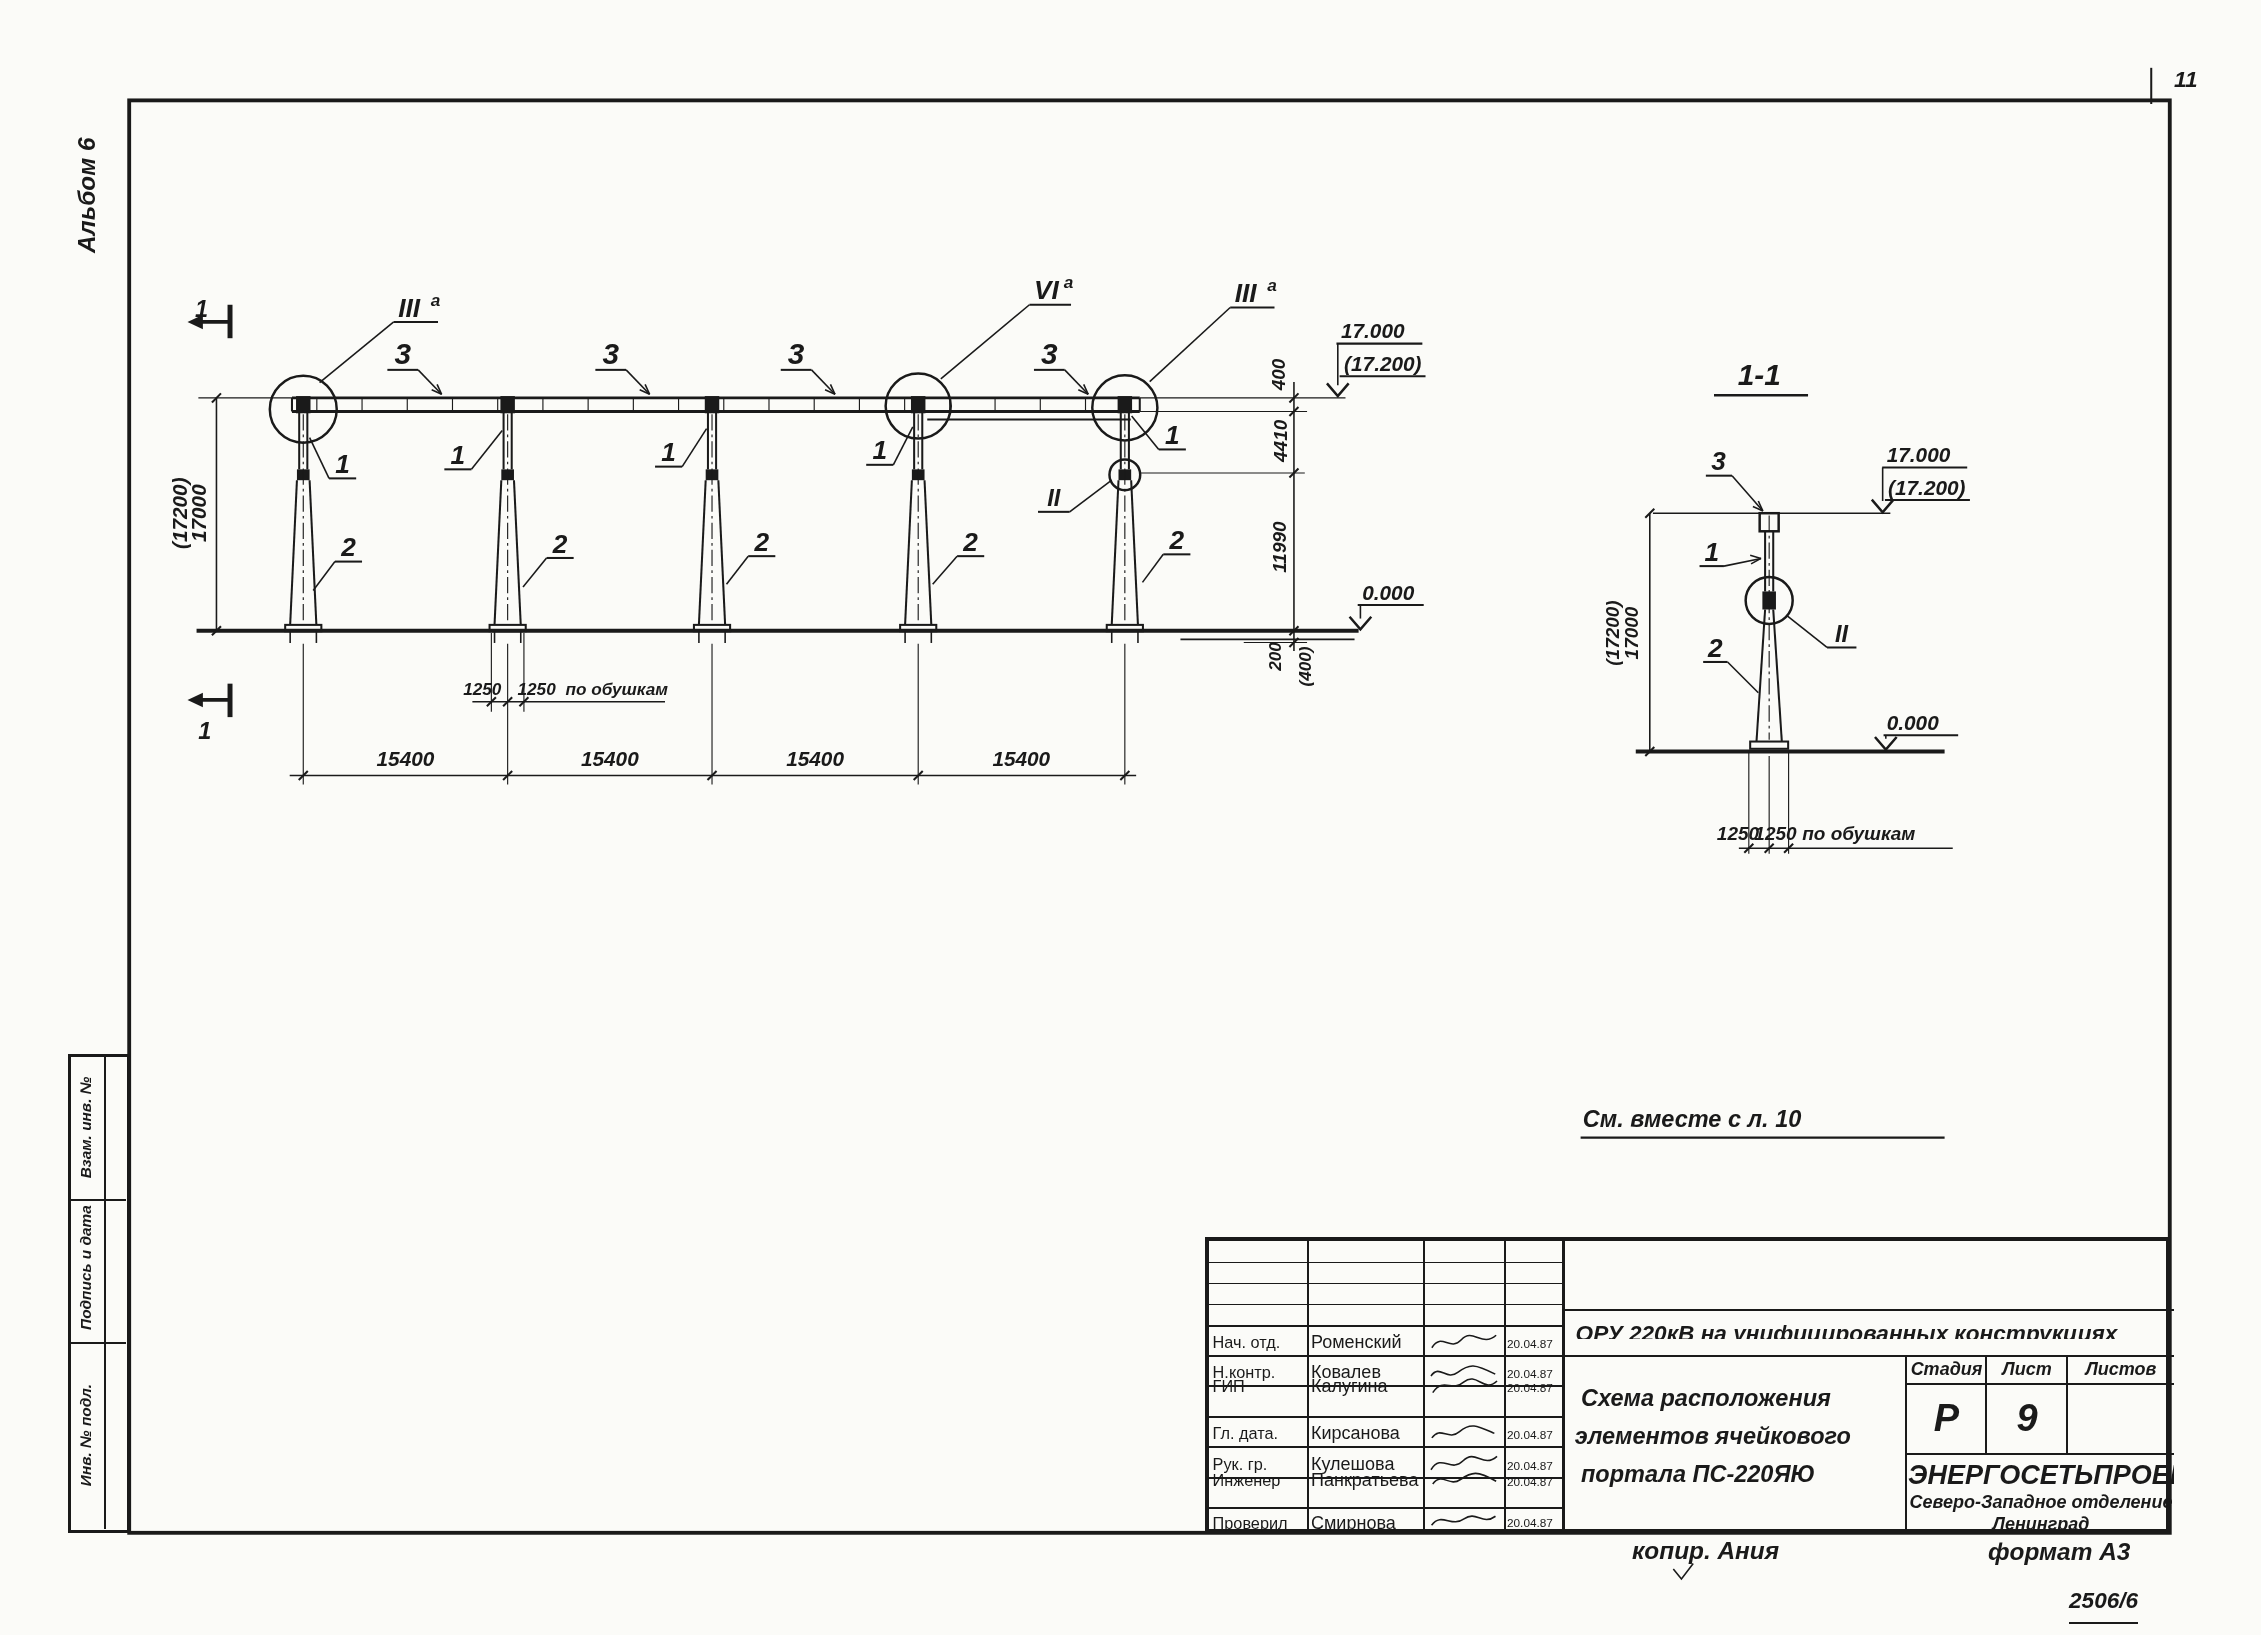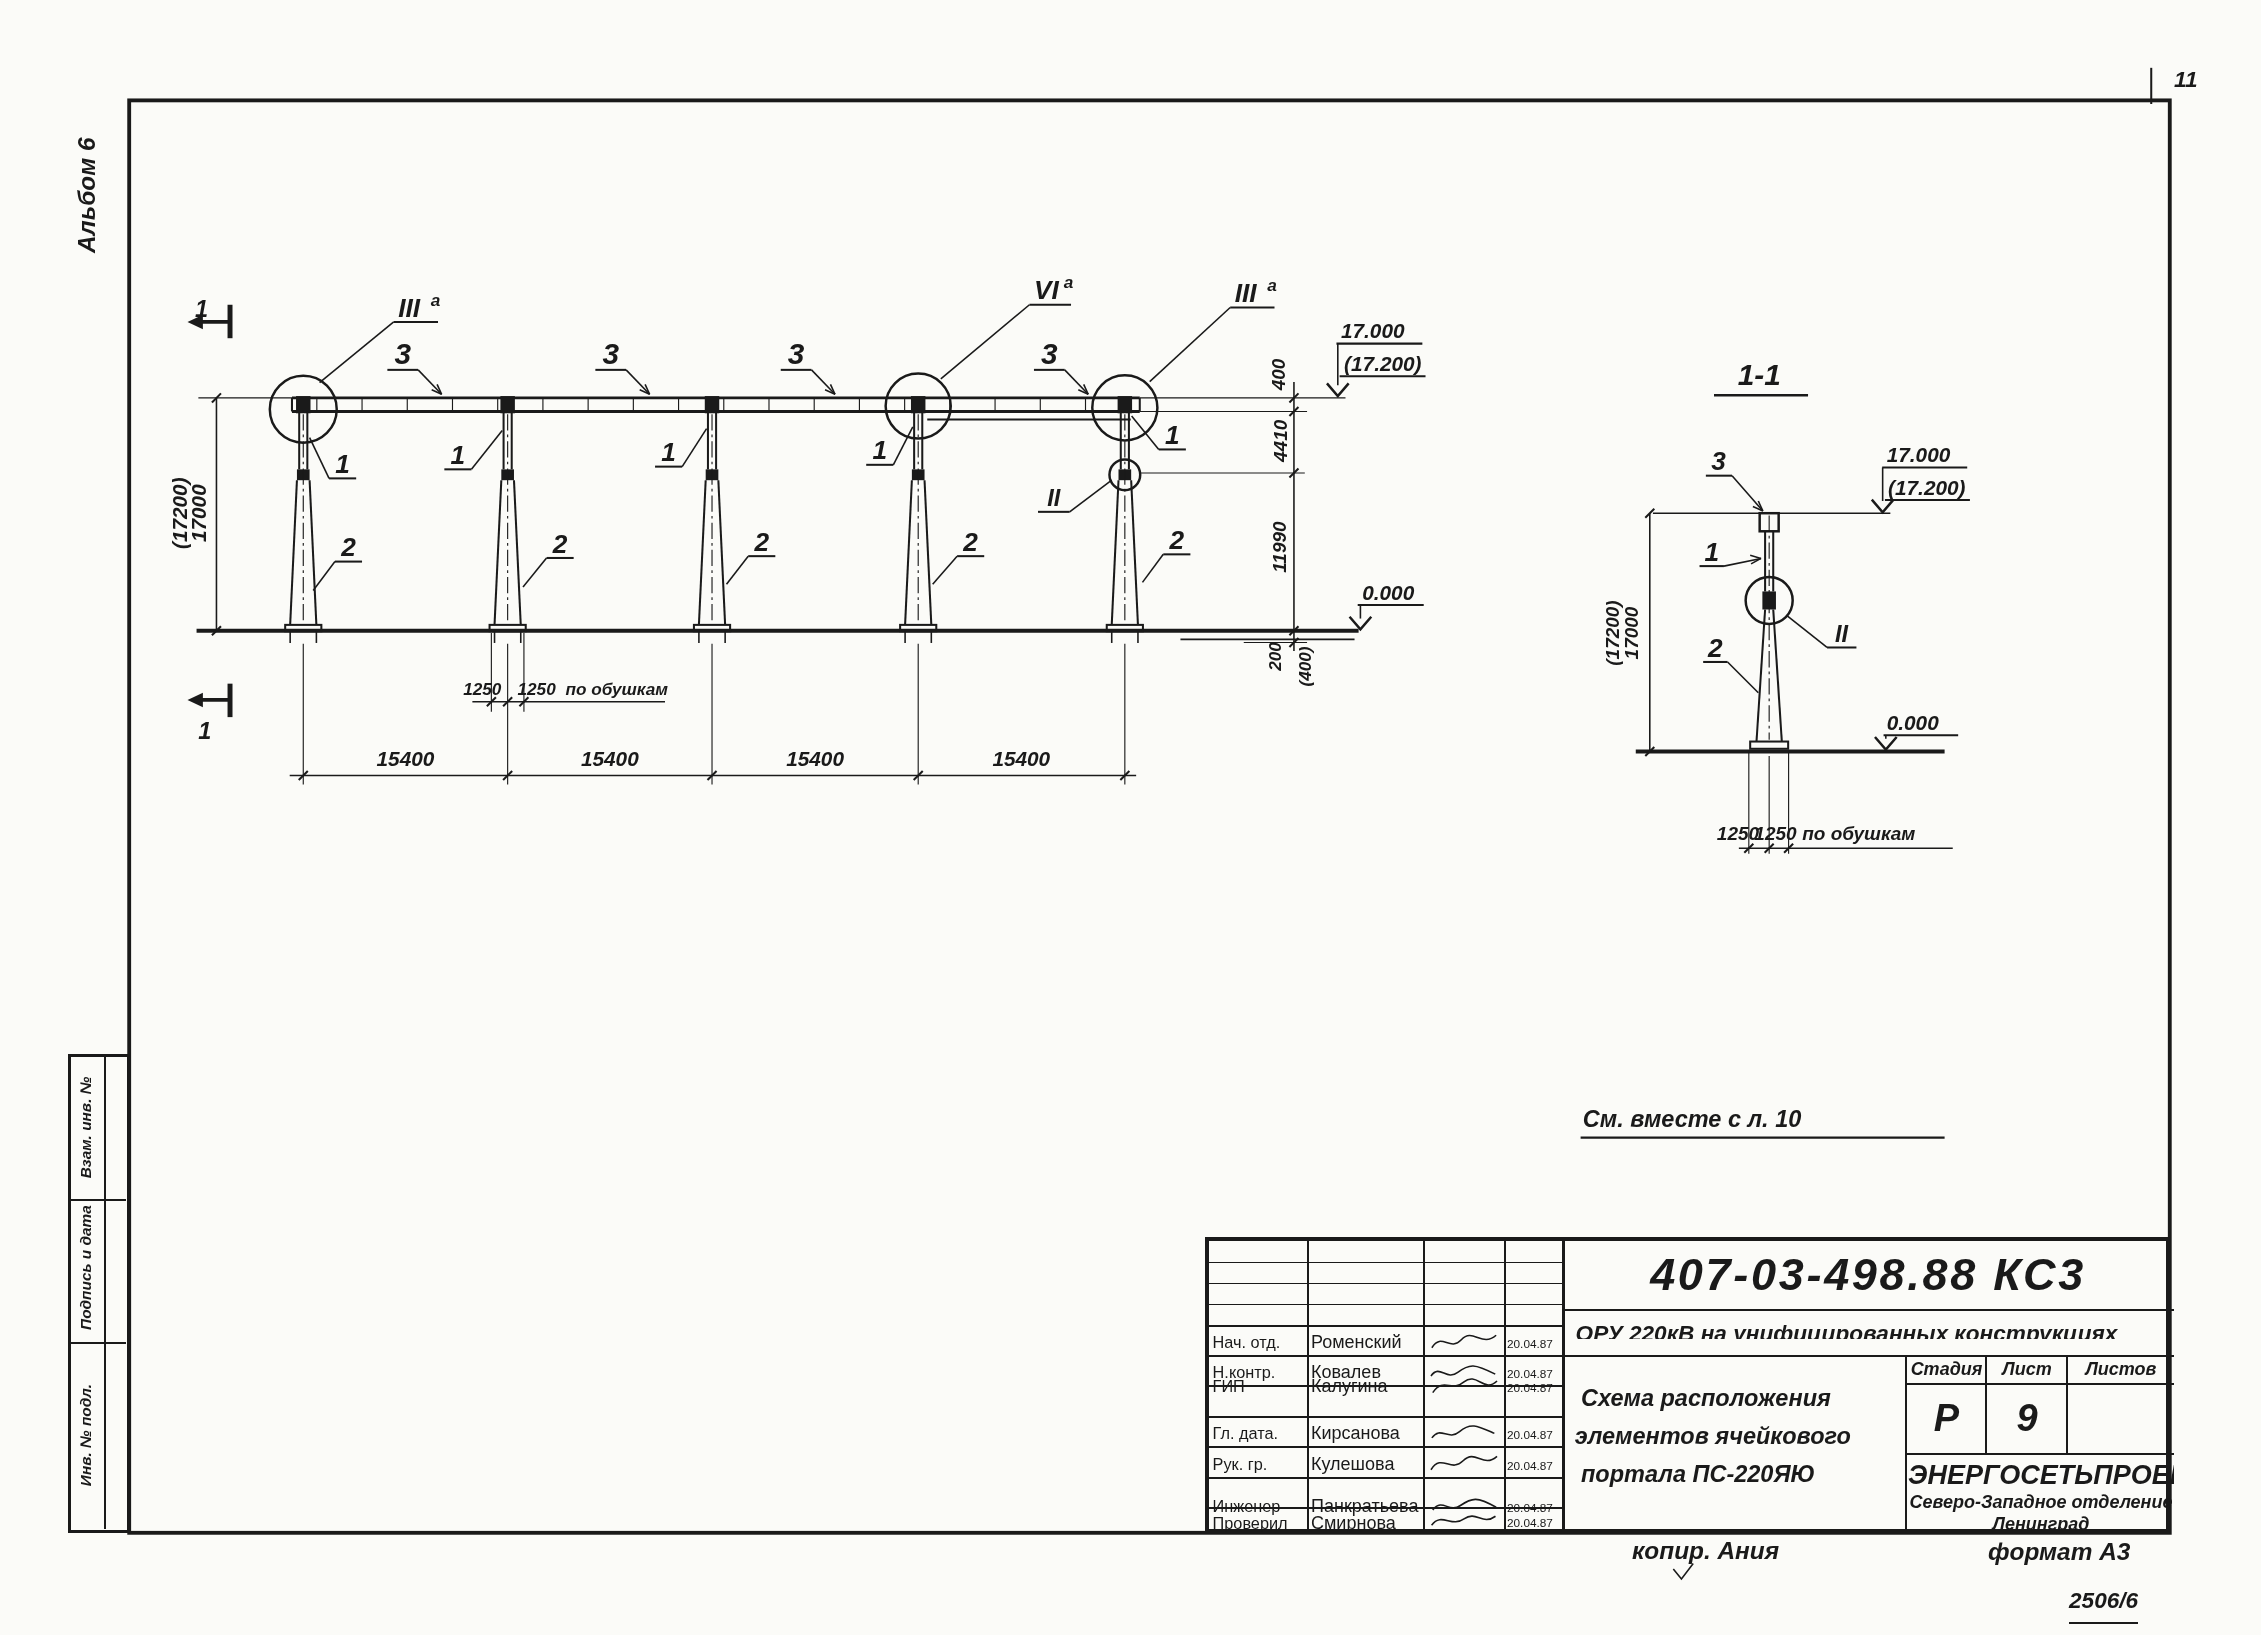--- a/index.html
+++ b/index.html
@@ -422,21 +422,20 @@
   <div class="hl" style="left:0; top:236px; width:353px; height:1.8px;"></div>
   <div class="hl" style="left:0; top:266px; width:353px; height:1.8px;"></div>
   <div class="hl" style="left:353px; top:68px; width:612px; height:2.3px;"></div>
   <div class="hl" style="left:353px; top:114px; width:612px; height:2.3px;"></div>
   <div class="vl" style="left:696px; top:114px; width:2.3px; height:175px;"></div>
   <div class="vl" style="left:776px; top:114px; width:1.8px; height:98px;"></div>
   <div class="vl" style="left:857px; top:114px; width:1.8px; height:98px;"></div>
   <div class="hl" style="left:696px; top:142px; width:269px; height:1.8px;"></div>
   <div class="hl" style="left:696px; top:212px; width:269px; height:2.3px;"></div>
 
-  <div class="cell" style="left:353px; top:0; width:612px; height:68px; font-size:45px; letter-spacing:2.7px; text-align:center; line-height:68px;">407-03-498.88 КС3</div>
 
   <div class="cell" style="left:353px; top:71px; width:612px; height:27px; font-size:22.6px; line-height:43px; padding-left:13.6px;">ОРУ 220кВ на унифицированных конструкциях</div>
 
   <div class="cell" style="left:353px; top:116px; width:405px; height:172px; padding:22px 0 0 19px; font-size:23.5px; line-height:38px;">
     <div>Схема расположения</div>
     <div style="margin-left:-6.3px;">элементов ячейкового</div>
     <div>портала ПС-220ЯЮ</div>
   </div>
 
   <div class="cell" style="left:699px; top:116px; width:77px; height:27px; font-size:18px; text-align:center; line-height:25px;">Стадия</div>
@@ -485,21 +484,21 @@
     <span style="left:298px;top:10px; font-size:11.8px;">20.04.87</span>
   </div>
   <div class="sig-row" style="top:208px;">
     <span style="left:3.6px;  top:6.3px; font-size:16.3px;">Рук. гр.</span>
     <span style="left:102px;top:5.4px; font-size:18px;">Кулешова</span>
     <span style="left:219px;top:1.8px;"><svg width="72" height="25" viewBox="0 0 160 56">
           <path d="M6,42 C30,4 50,50 78,22 S122,40 154,12" class="w3"></path>
         </svg></span>
     <span style="left:298px;top:10px; font-size:11.8px;">20.04.87</span>
   </div>
-  <div class="sig-row" style="top:250px;padding-left:40px;">
+  <div class="sig-row" style="top:224px;padding-left:40px;">
     <span style="left:3.6px;  top:6.3px; font-size:16.3px;">Инженер</span>
     <span style="left:102px;top:5.4px; font-size:18px;">Панкратьева</span>
     <span style="left:219px;top:1.8px;"><svg width="72" height="25" viewBox="0 0 160 56">
           <path d="M10,38 C32,10 46,46 72,28 S110,8 152,32" class="w3"></path>
         </svg></span>
     <span style="left:298px;top:10px; font-size:11.8px;">20.04.87</span>
   </div>
   <div class="sig-row" style="top:268px;">
     <span style="left:3.6px;  top:4.5px; font-size:16.3px;">Проверил</span>
     <span style="left:102px;top:3.6px;  font-size:18px;">Смирнова</span>

